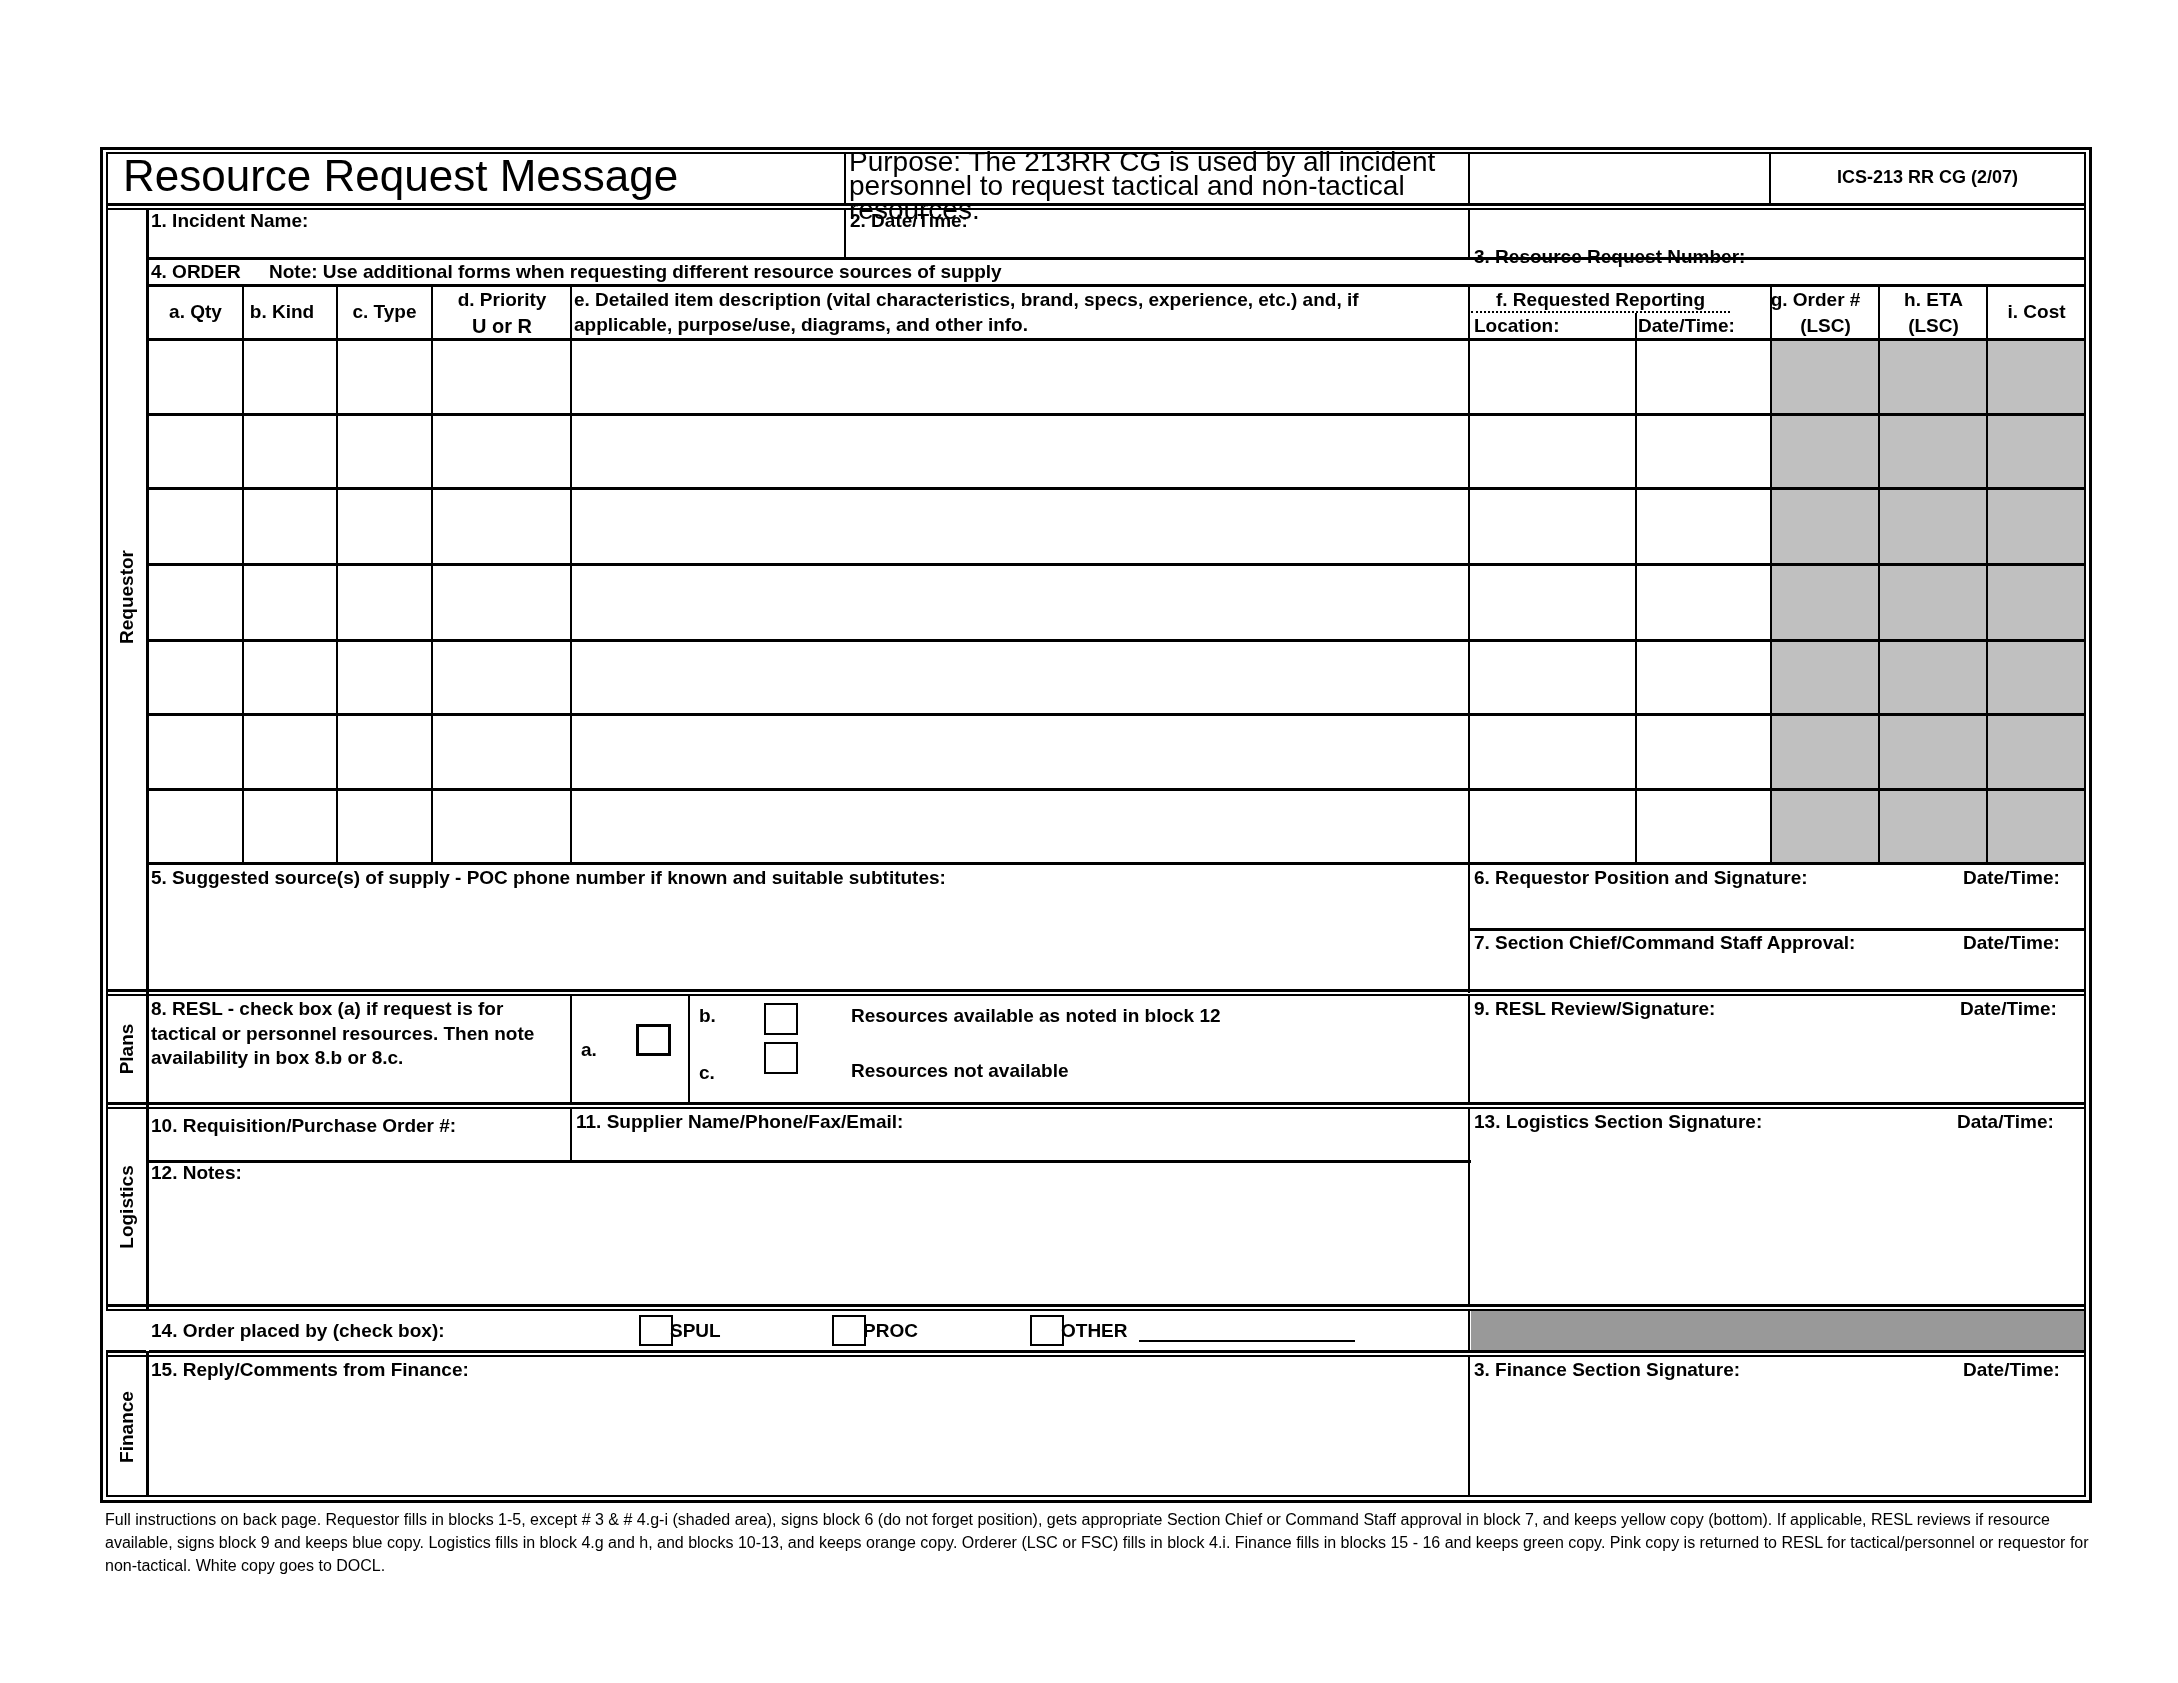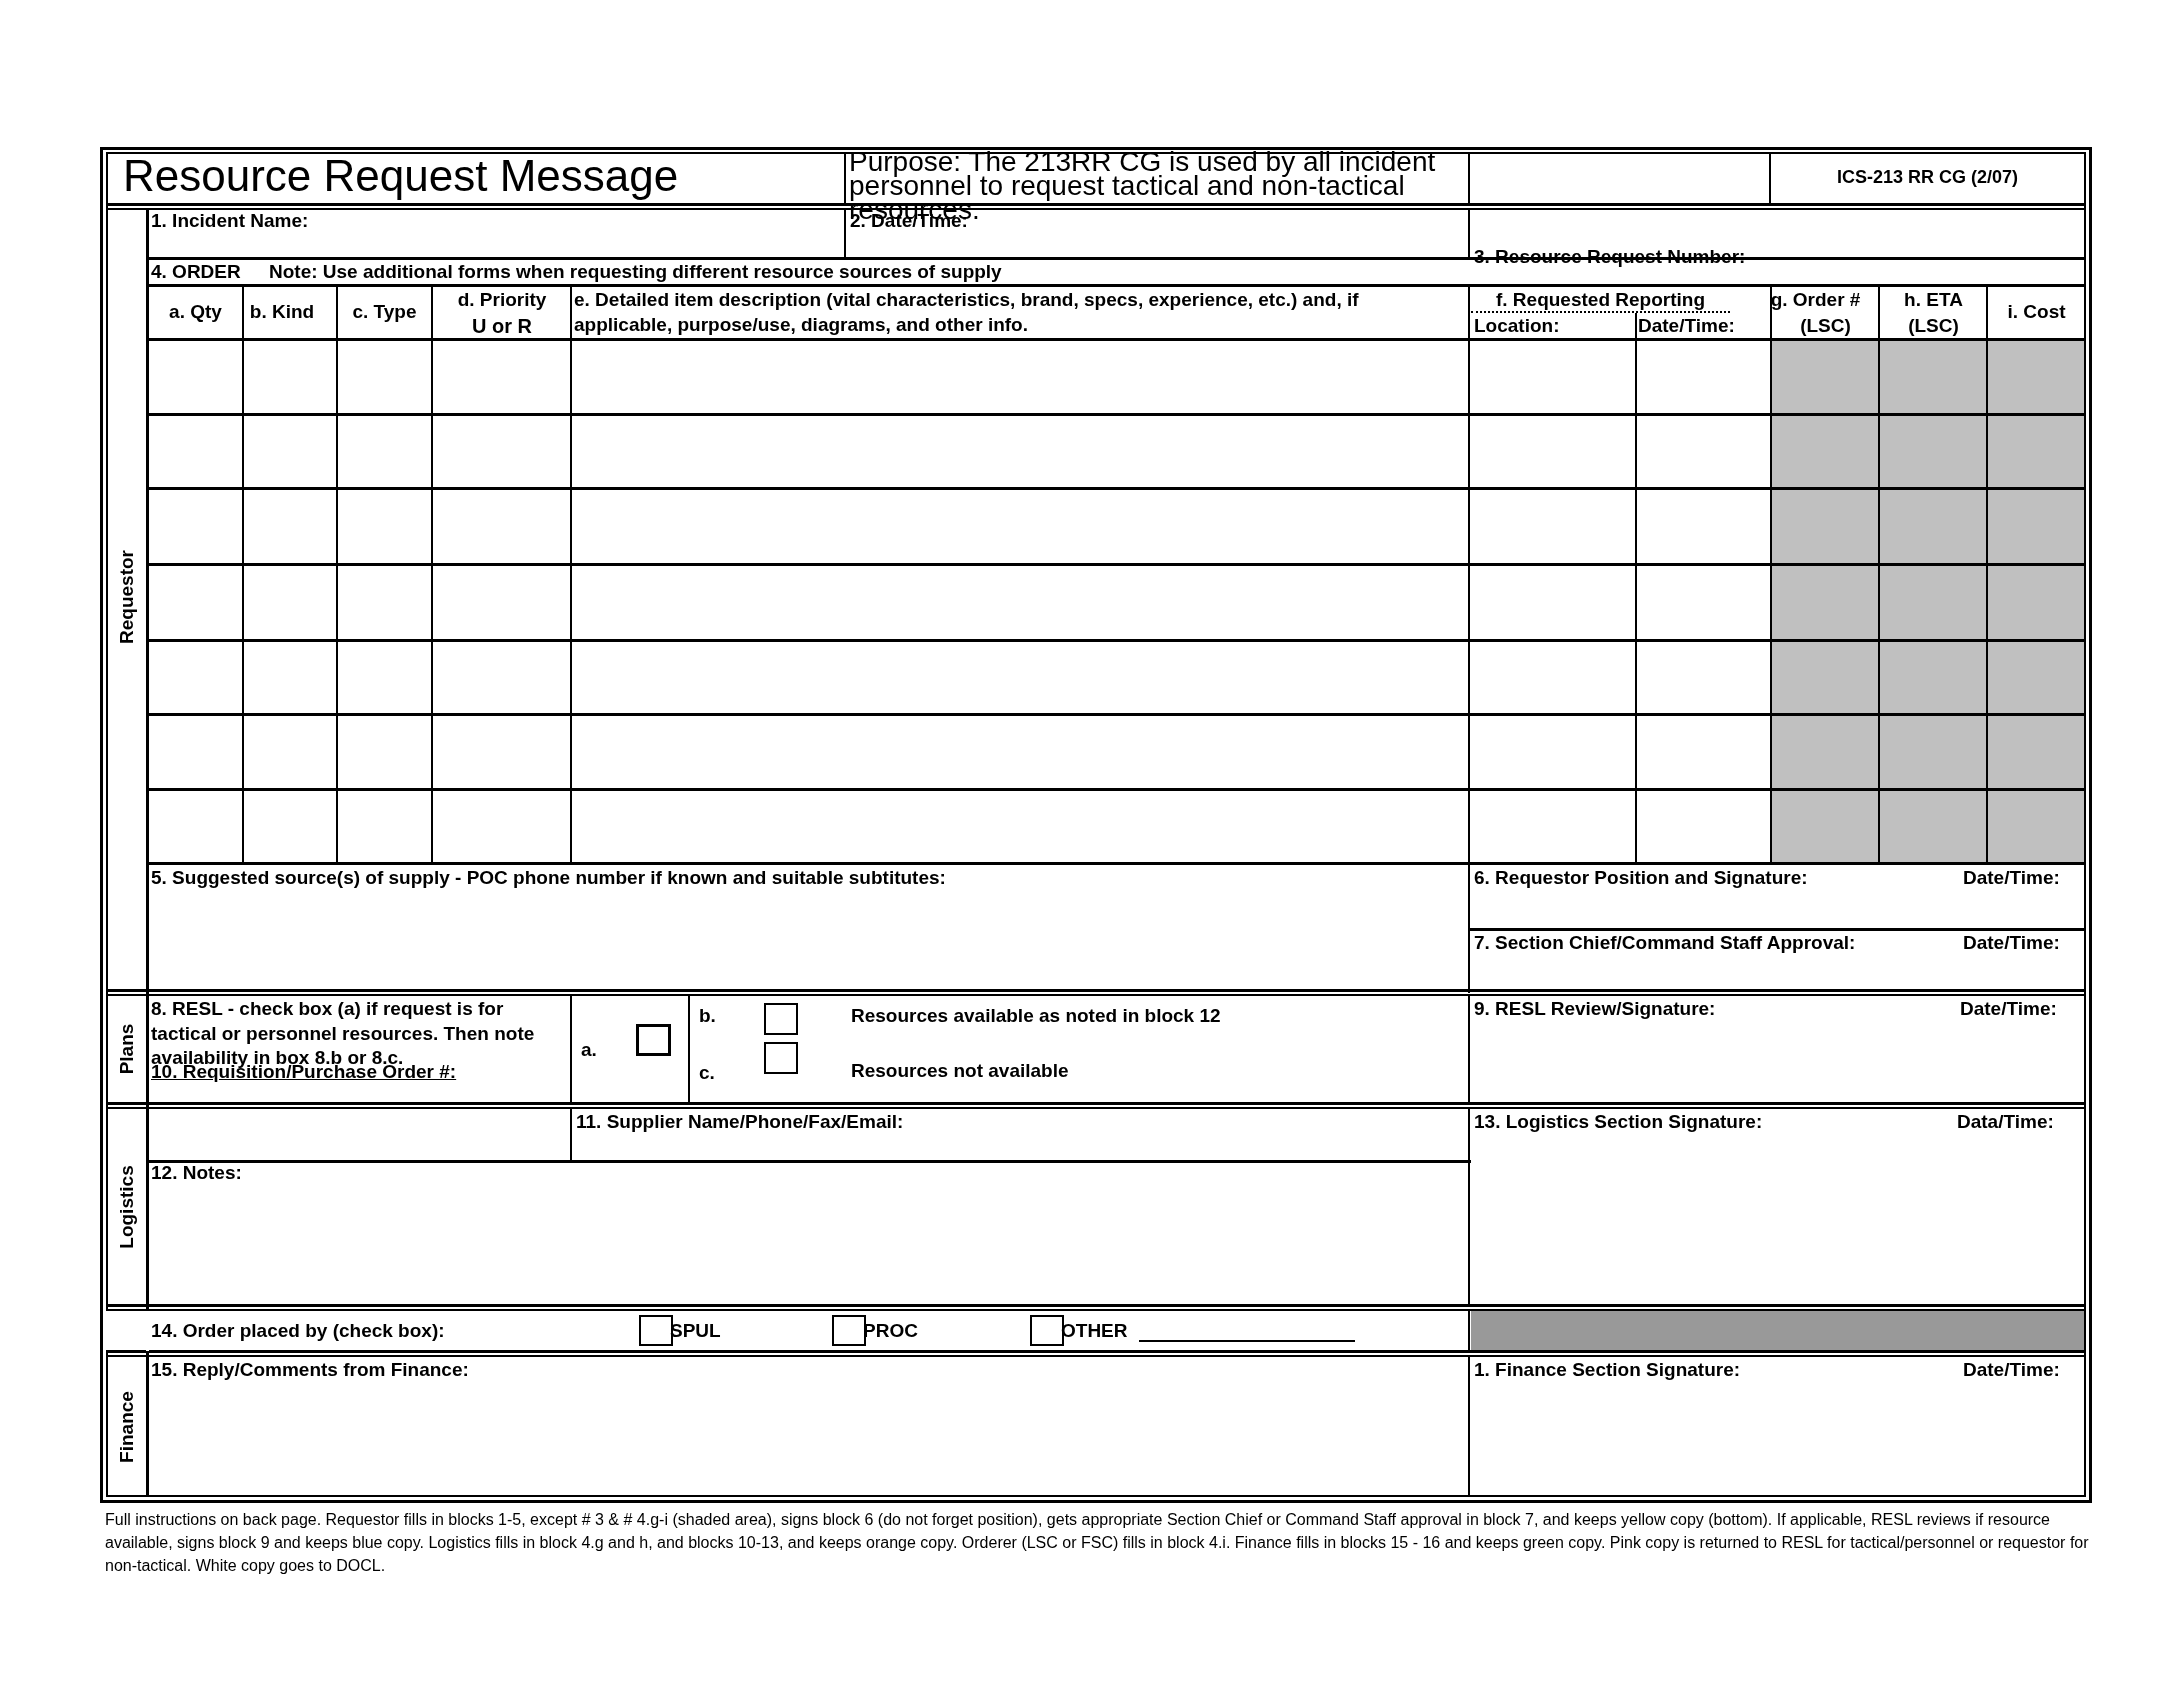--- a/index.html
+++ b/index.html
@@ -138,21 +138,21 @@
 <div class="lbl" style="left:851px;top:1060px;">Resources not available</div>
 <div class="vline" style="left:1468px;top:996px;width:2px;height:109px;"></div>
 <div class="lbl" style="left:1474px;top:998px;">9. RESL Review/Signature:</div>
 <div class="lbl" style="left:1960px;top:998px;">Date/Time:</div>
 <div class="cell-input" style="left:1471px;top:1022px;width:612px;height:79px;"></div>
 
 <div class="hline" style="left:106px;top:1102px;width:1980px;height:3px;"></div>
 <div class="hline" style="left:106px;top:1107px;width:1980px;height:2px;"></div>
 
 <div class="side-label" style="left:28px;top:1196px;width:198px;">Logistics</div>
-<div class="lbl" style="left:151px;top:1061px;text-decoration:underline;">10. Requisition/Purchase Order #:</div>
+<div class="lbl" style="left:151px;top:1115px;">10. Requisition/Purchase Order #:</div>
 <div class="cell-input" style="left:149px;top:1135px;width:419px;height:26px;"></div>
 <div class="vline" style="left:570px;top:1109px;width:2px;height:53px;"></div>
 <div class="lbl" style="left:576px;top:1111px;">11. Supplier Name/Phone/Fax/Email:</div>
 <div class="cell-input" style="left:574px;top:1135px;width:892px;height:26px;"></div>
 <div class="hline" style="left:149px;top:1160px;width:1322px;height:3px;"></div>
 <div class="lbl" style="left:151px;top:1162px;">12. Notes:</div>
 <div class="cell-input" style="left:149px;top:1186px;width:1317px;height:117px;"></div>
 <div class="vline" style="left:1468px;top:1109px;width:2px;height:198px;"></div>
 <div class="lbl" style="left:1474px;top:1111px;">13. Logistics Section Signature:</div>
 <div class="lbl" style="left:1957px;top:1111px;">Data/Time:</div>
@@ -175,18 +175,18 @@
 
 <div class="hline" style="left:106px;top:1350px;width:1980px;height:3px;"></div>
 <div class="hline" style="left:106px;top:1355px;width:1980px;height:2px;"></div>
 
 <div class="abs" style="left:146px;top:1311px;width:3px;height:40px;background:#fff;"></div>
 
 <div class="side-label" style="left:28px;top:1416px;width:198px;">Finance</div>
 <div class="lbl" style="left:151px;top:1359px;">15. Reply/Comments from Finance:</div>
 <div class="cell-input" style="left:149px;top:1383px;width:1317px;height:110px;"></div>
 <div class="vline" style="left:1468px;top:1357px;width:2px;height:139px;"></div>
-<div class="lbl" style="left:1474px;top:1359px;">1. Finance Section Signature:</div>
+<div class="lbl" style="left:1474px;top:1359px;">3. Finance Section Signature:</div>
 <div class="lbl" style="left:1963px;top:1359px;">Date/Time:</div>
 <div class="cell-input" style="left:1471px;top:1383px;width:612px;height:110px;"></div>
 
 <div class="footer">Full instructions on back page. Requestor fills in blocks 1-5, except # 3 &amp; # 4.g-i (shaded area), signs block 6 (do not forget position), gets appropriate Section Chief or Command Staff approval in block 7, and keeps yellow copy (bottom). If applicable, RESL reviews if resource available, signs block  9 and keeps blue copy. Logistics fills in block 4.g and h, and blocks 10-13, and keeps orange copy. Orderer (LSC or FSC) fills in block 4.i. Finance fills in blocks 15 - 16 and keeps green copy. Pink copy is returned to RESL for tactical/personnel or requestor for non-tactical. White copy goes to DOCL.</div>
 
 
 </body></html>

